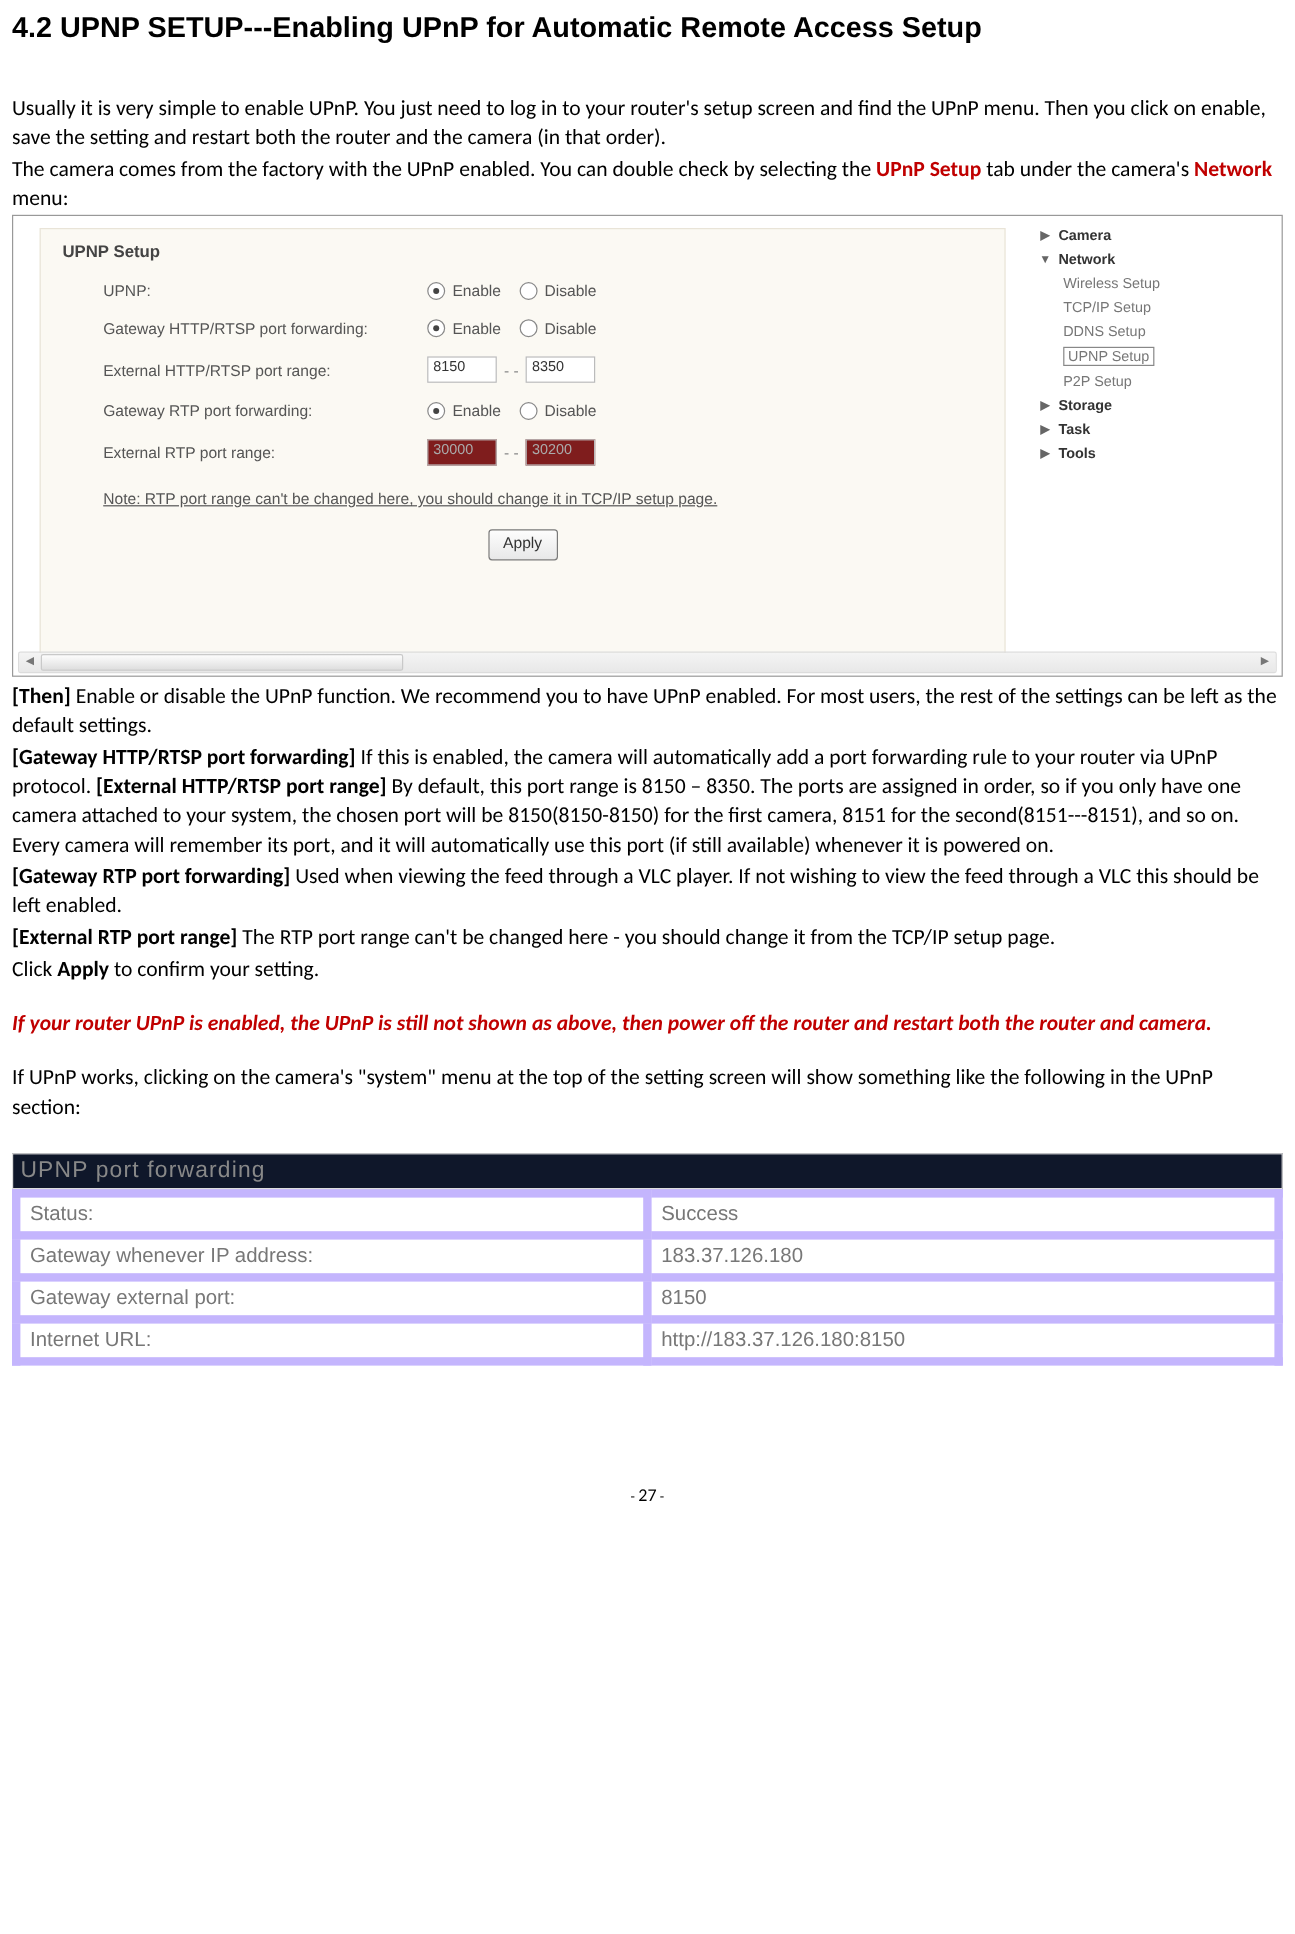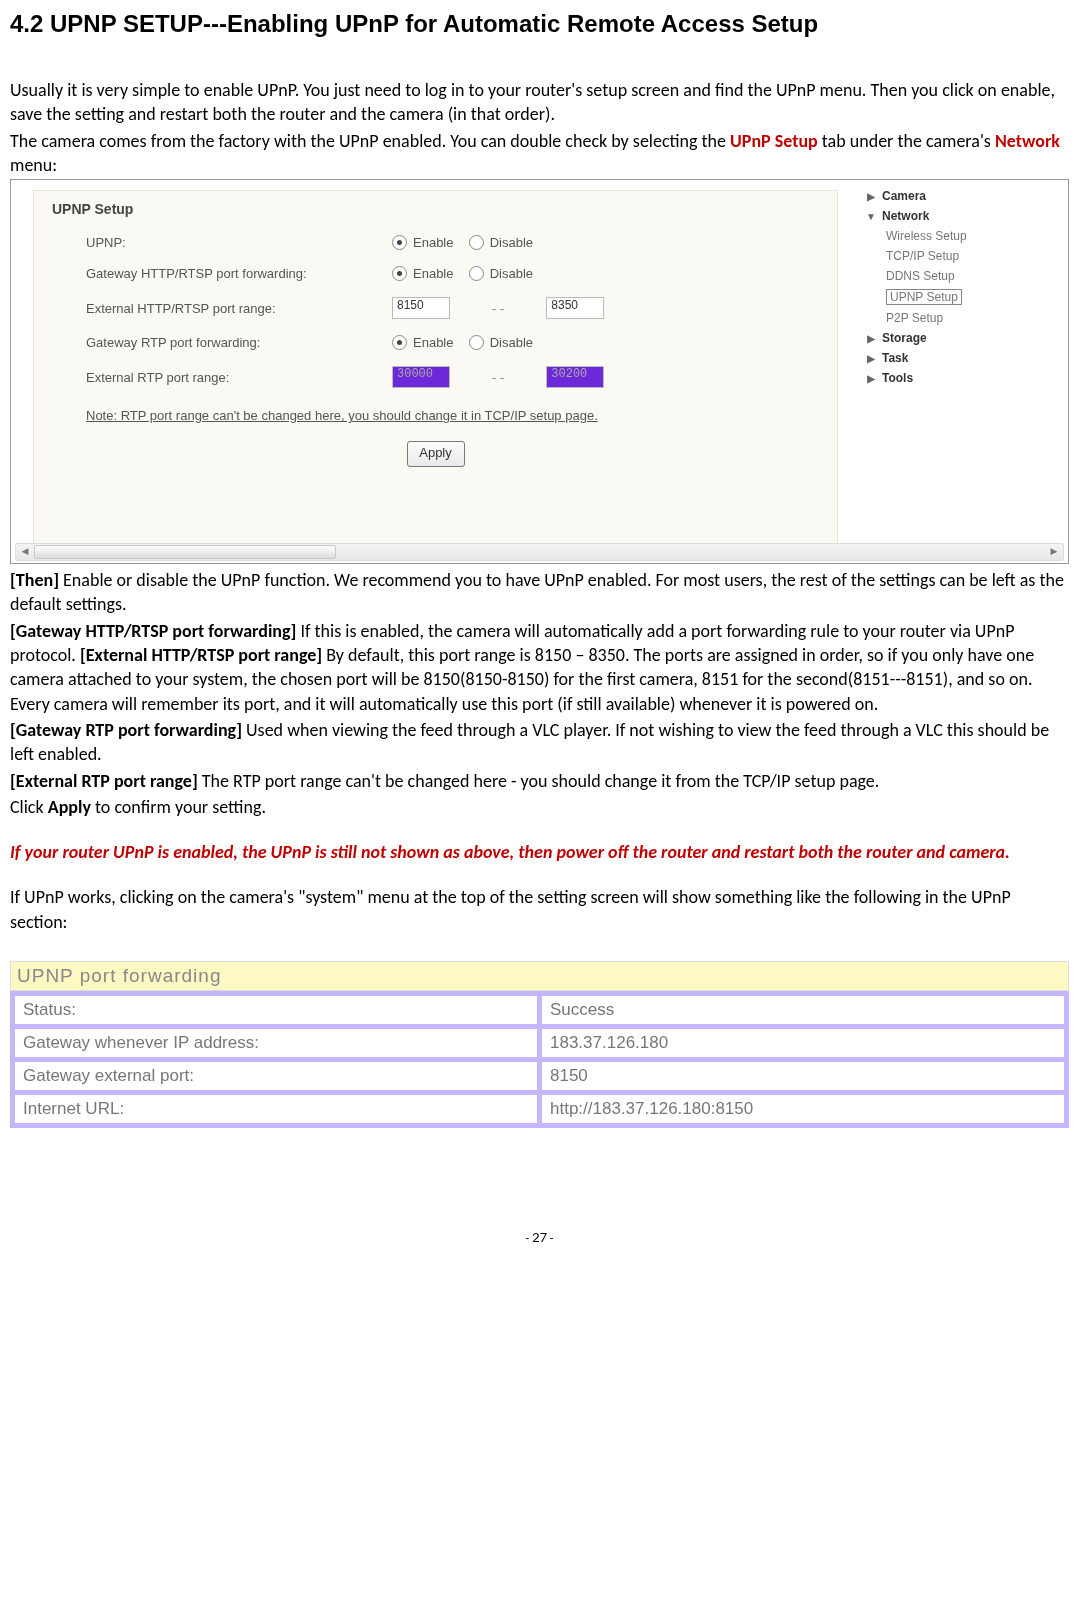--- a/index.html
+++ b/index.html
@@ -28,46 +28,46 @@
     height: 385px;
     box-sizing: border-box;
   }
   .upnp-panel-inner {
     position:absolute; left:22px; top:10px; right:230px;
     border:1px solid #e9e4d8; background:#fbf9f3;
     height:355px;
     font-family: Tahoma, sans-serif; font-size:13px; color:#555;
   }
   .upnp-panel-inner .title { font-weight:bold; color:#444; padding:10px 0 10px 18px; font-size:14px; }
-  .upnp-form-row { display:flex; align-items:center; padding: 8px 0 8px 52px; gap: 36px; }
+  .upnp-form-row { display:flex; align-items:center; padding: 8px 0 8px 52px; }
   .upnp-form-row .lbl { width: 270px; }
   .radio-pair { display:flex; align-items:center; gap:4px; }
   .radio-dot { width:13px; height:13px; border:1px solid #888; border-radius:50%; background:#fff; display:inline-flex; align-items:center; justify-content:center; margin-right:2px;}
   .radio-dot.on::after { content:""; width:5px; height:5px; background:#444; border-radius:50%; display:block;}
   .port-input { width:52px; height:20px; border:1px solid #bbb; background:#fff; font-size:12px; text-align:left; padding-left:4px; color:#333;}
-  .port-input.disabled { color:#aaa; background:#6d28d9;font-family:Liberation Mono, monospace;}
+  .port-input.disabled { color:#aaa; background:#7f1d1d;}
   .sep { margin:0 6px; color:#888;}
   .note { padding: 10px 30px 0 52px; line-height:1.6;text-decoration:underline; }
   .apply-btn { display:block; margin: 14px auto 0 auto; width:56px; height:24px; border:1px solid #7a7a7a; background: linear-gradient(#fdfdfd,#e8e8e8); font-size:13px; color:#333; text-align:center; line-height:22px; border-radius:3px;}
   .scroll-track { position:absolute; left:4px; right:4px; bottom:2px; height:16px; background:linear-gradient(#f4f4f4,#e8e8e8); border:1px solid #dcdcdc; border-radius:2px;}
   .scroll-arrow { position:absolute; top:1px; width:14px; height:12px; color:#777; font-size:9px; text-align:center; line-height:12px;}
   .scroll-arrow.l{left:2px} .scroll-arrow.r{right:2px}
   .scroll-thumb { position:absolute; left:18px; width:300px; top:1px; bottom:1px; background:linear-gradient(#fdfdfd,#dedede); border:1px solid #c9c9c9; border-radius:2px;}
 
   .sidemenu { position:absolute; right:12px; top:6px; width:190px; font-family: Tahoma, sans-serif; font-size:12px; color:#555;}
   .sidemenu .item { display:flex; align-items:center; gap:6px; padding:3px 0;}
   .sidemenu .arrow { width:10px; font-size:10px; color:#666; display:inline-block; text-align:center;}
   .sidemenu .top { font-weight:bold; color:#333;}
   .sidemenu .sub { padding-left:20px; color:#777;}
   .sidemenu .sub.boxed span.lbl { border:1px solid #888; padding:0 3px; }
 
   
   .status-table { width:100%; border-collapse:collapse; margin:6px 0 0 0; font-family: Verdana, Tahoma, sans-serif; color:#777; font-size:17px;}
-  .status-table caption { background:#fef9c3; color:#888; text-align:left; padding:3px 6px; border:1px solid #ddd; font-size:19px; letter-spacing:1px;}
-  .status-table td { border:5px solid #c4b5fd; padding:4px 8px; width:50%; }
+  .status-table caption { background:#0f172a; color:#888; text-align:left; padding:3px 6px; border:1px solid #ddd; font-size:19px; letter-spacing:1px;}
+  .status-table td { border:7px solid #c4b5fd; padding:4px 8px; width:50%; }
 
   .page-no { text-align:center; margin-top:100px; font-size:15px;}
   .page-no .dash { font-size:12px;}
 </style>
 </head>
 <body>
 
 
 
 <h2>4.2 UPNP SETUP---Enabling UPnP for Automatic Remote Access Setup</h2>

